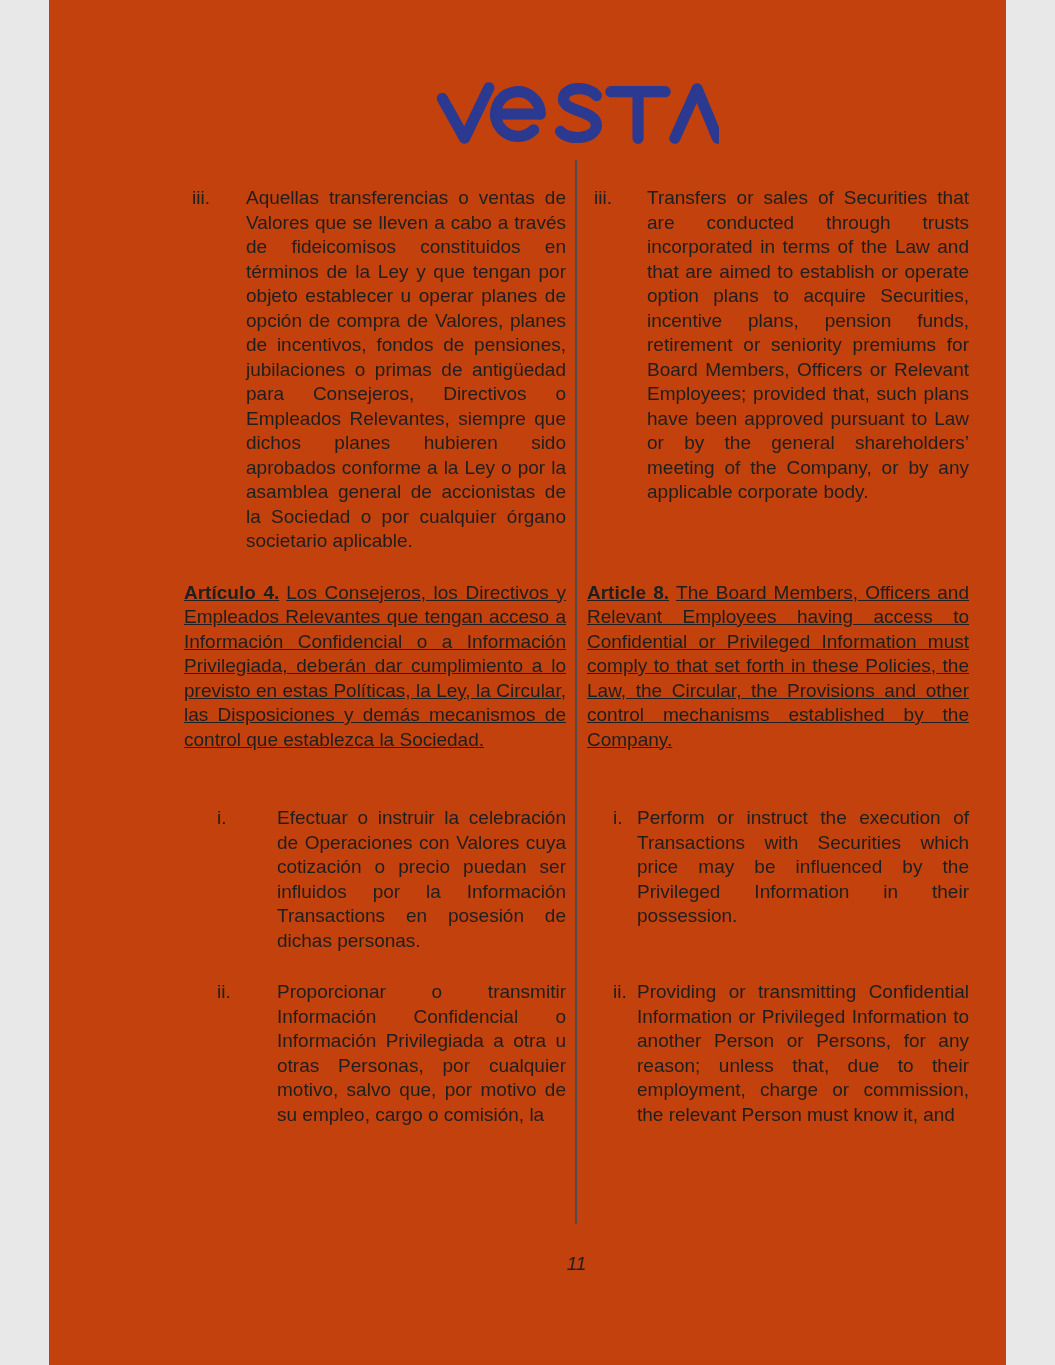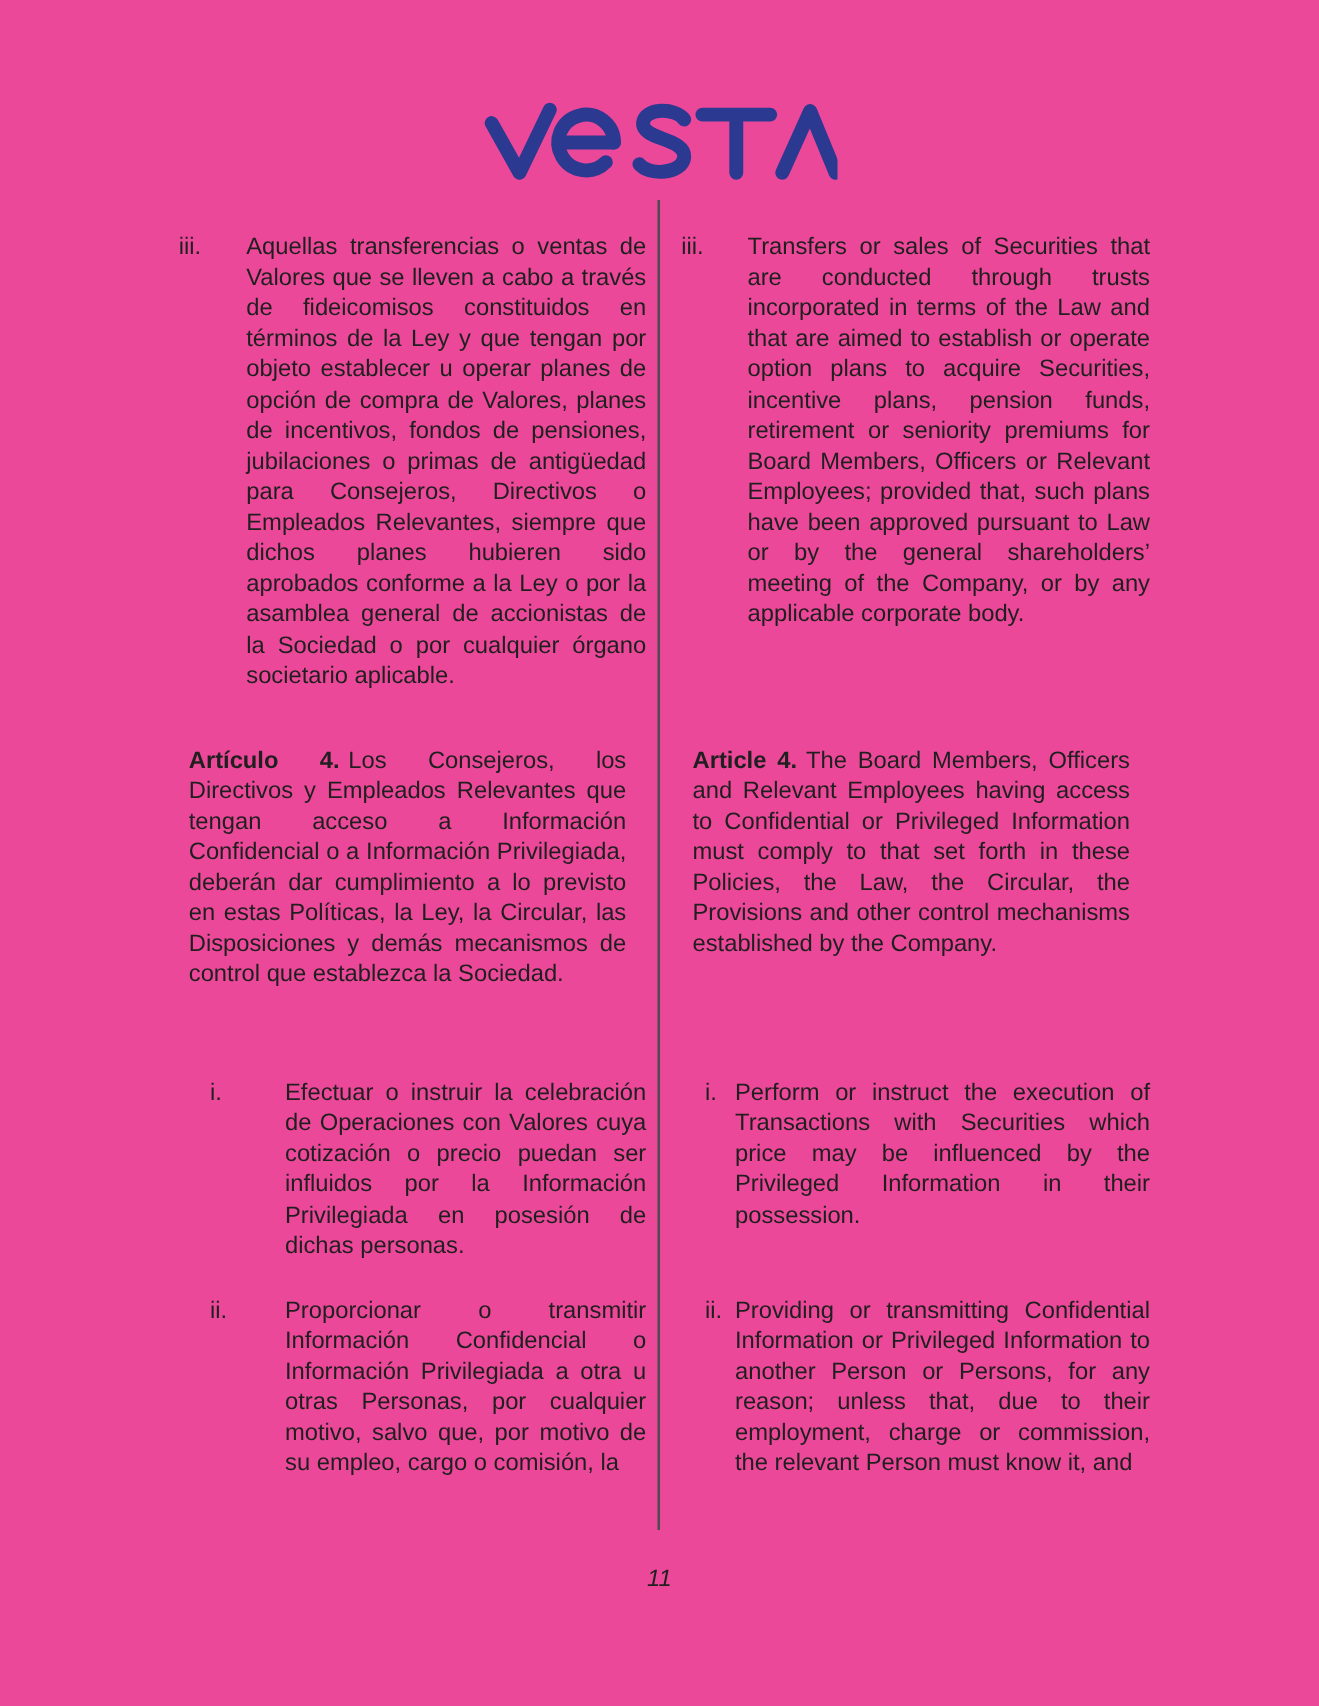--- a/index.html
+++ b/index.html
@@ -1,20 +1,20 @@
 <!DOCTYPE html>
 <html><head>
 <meta charset="utf-8">
 <style>
   html, body { margin: 0; padding: 0; background: #e8e8e8; }
   .page {
     position: relative;
-    width: 1055px;
+    width: 957px;
     height: 1365px;
-    background: #ec4899;
+    background: #c2410c;
     font-family: "Liberation Sans", sans-serif;
     color: #1f1f1f;
     overflow: hidden;
     margin: 0 auto;
   }
   .logo-wrap {
     position: absolute;
     top: 82px;
     left: 0;
     width: 1055px;
@@ -47,21 +47,21 @@
     display: grid;
     grid-template-columns: 382px 382px;
     column-gap: 21px;
     margin-bottom: 27px;
   }
   .cell {
     font-size: 19px;
     line-height: 24.5px;
     text-align: justify;
   }
-  .para { margin: 16px; }
+  .para { margin: 0; text-decoration: underline; }
   .lead { font-weight: bold; margin-right: 7px; }
   
   .li { display: grid; }
   .l1-es { grid-template-columns: 62px 1fr; }
   .l1-es .marker { padding-left: 8px; }
   .l1-en { grid-template-columns: 60px 1fr; }
   .l1-en .marker { padding-left: 7px; }
   
   .sub-es { margin-left: 33px; grid-template-columns: 60px 1fr; }
   .sub-en { margin-left: 26px; grid-template-columns: 24px 1fr; }
@@ -109,32 +109,32 @@
           <span class="litext">Transfers or sales of Securities that are conducted through trusts incorporated in terms of the Law and that are aimed to establish or operate option plans to acquire Securities, incentive plans, pension funds, retirement or seniority premiums for Board Members, Officers or Relevant Employees; provided that, such plans have been approved pursuant to Law or by the general shareholders’ meeting of the Company, or by any applicable corporate body.</span>
         </div>
       </div>
     </div>
 
     <div class="row">
       <div class="cell">
         <p class="para"><span class="lead">Artículo 4.</span><span>Los Consejeros, los Directivos y Empleados Relevantes que tengan acceso a Información Confidencial o a Información Privilegiada, deberán dar cumplimiento a lo previsto en estas Políticas, la Ley, la Circular, las Disposiciones y demás mecanismos de control que establezca la Sociedad.</span></p>
       </div>
       <div class="cell">
-        <p class="para"><span class="lead">Article 4.</span><span>The Board Members, Officers and Relevant Employees having access to Confidential or Privileged Information must comply to that set forth in these Policies, the Law, the Circular, the Provisions and other control mechanisms established by the Company.</span></p>
+        <p class="para"><span class="lead">Article 8.</span><span>The Board Members, Officers and Relevant Employees having access to Confidential or Privileged Information must comply to that set forth in these Policies, the Law, the Circular, the Provisions and other control mechanisms established by the Company.</span></p>
       </div>
     </div>
 
     <div class="row">
     </div>
 
     <div class="row">
       <div class="cell">
         <div class="li sub-es">
           <span class="marker">i.</span>
-          <span class="litext">Efectuar o instruir la celebración de Operaciones con Valores cuya cotización o precio puedan ser influidos por la Información Privilegiada en posesión de dichas personas.</span>
+          <span class="litext">Efectuar o instruir la celebración de Operaciones con Valores cuya cotización o precio puedan ser influidos por la Información Transactions en posesión de dichas personas.</span>
         </div>
       </div>
       <div class="cell">
         <div class="li sub-en">
           <span class="marker">i.</span>
           <span class="litext">Perform or instruct the execution of Transactions with Securities which price may be influenced by the Privileged Information in their possession.</span>
         </div>
       </div>
     </div>
 

